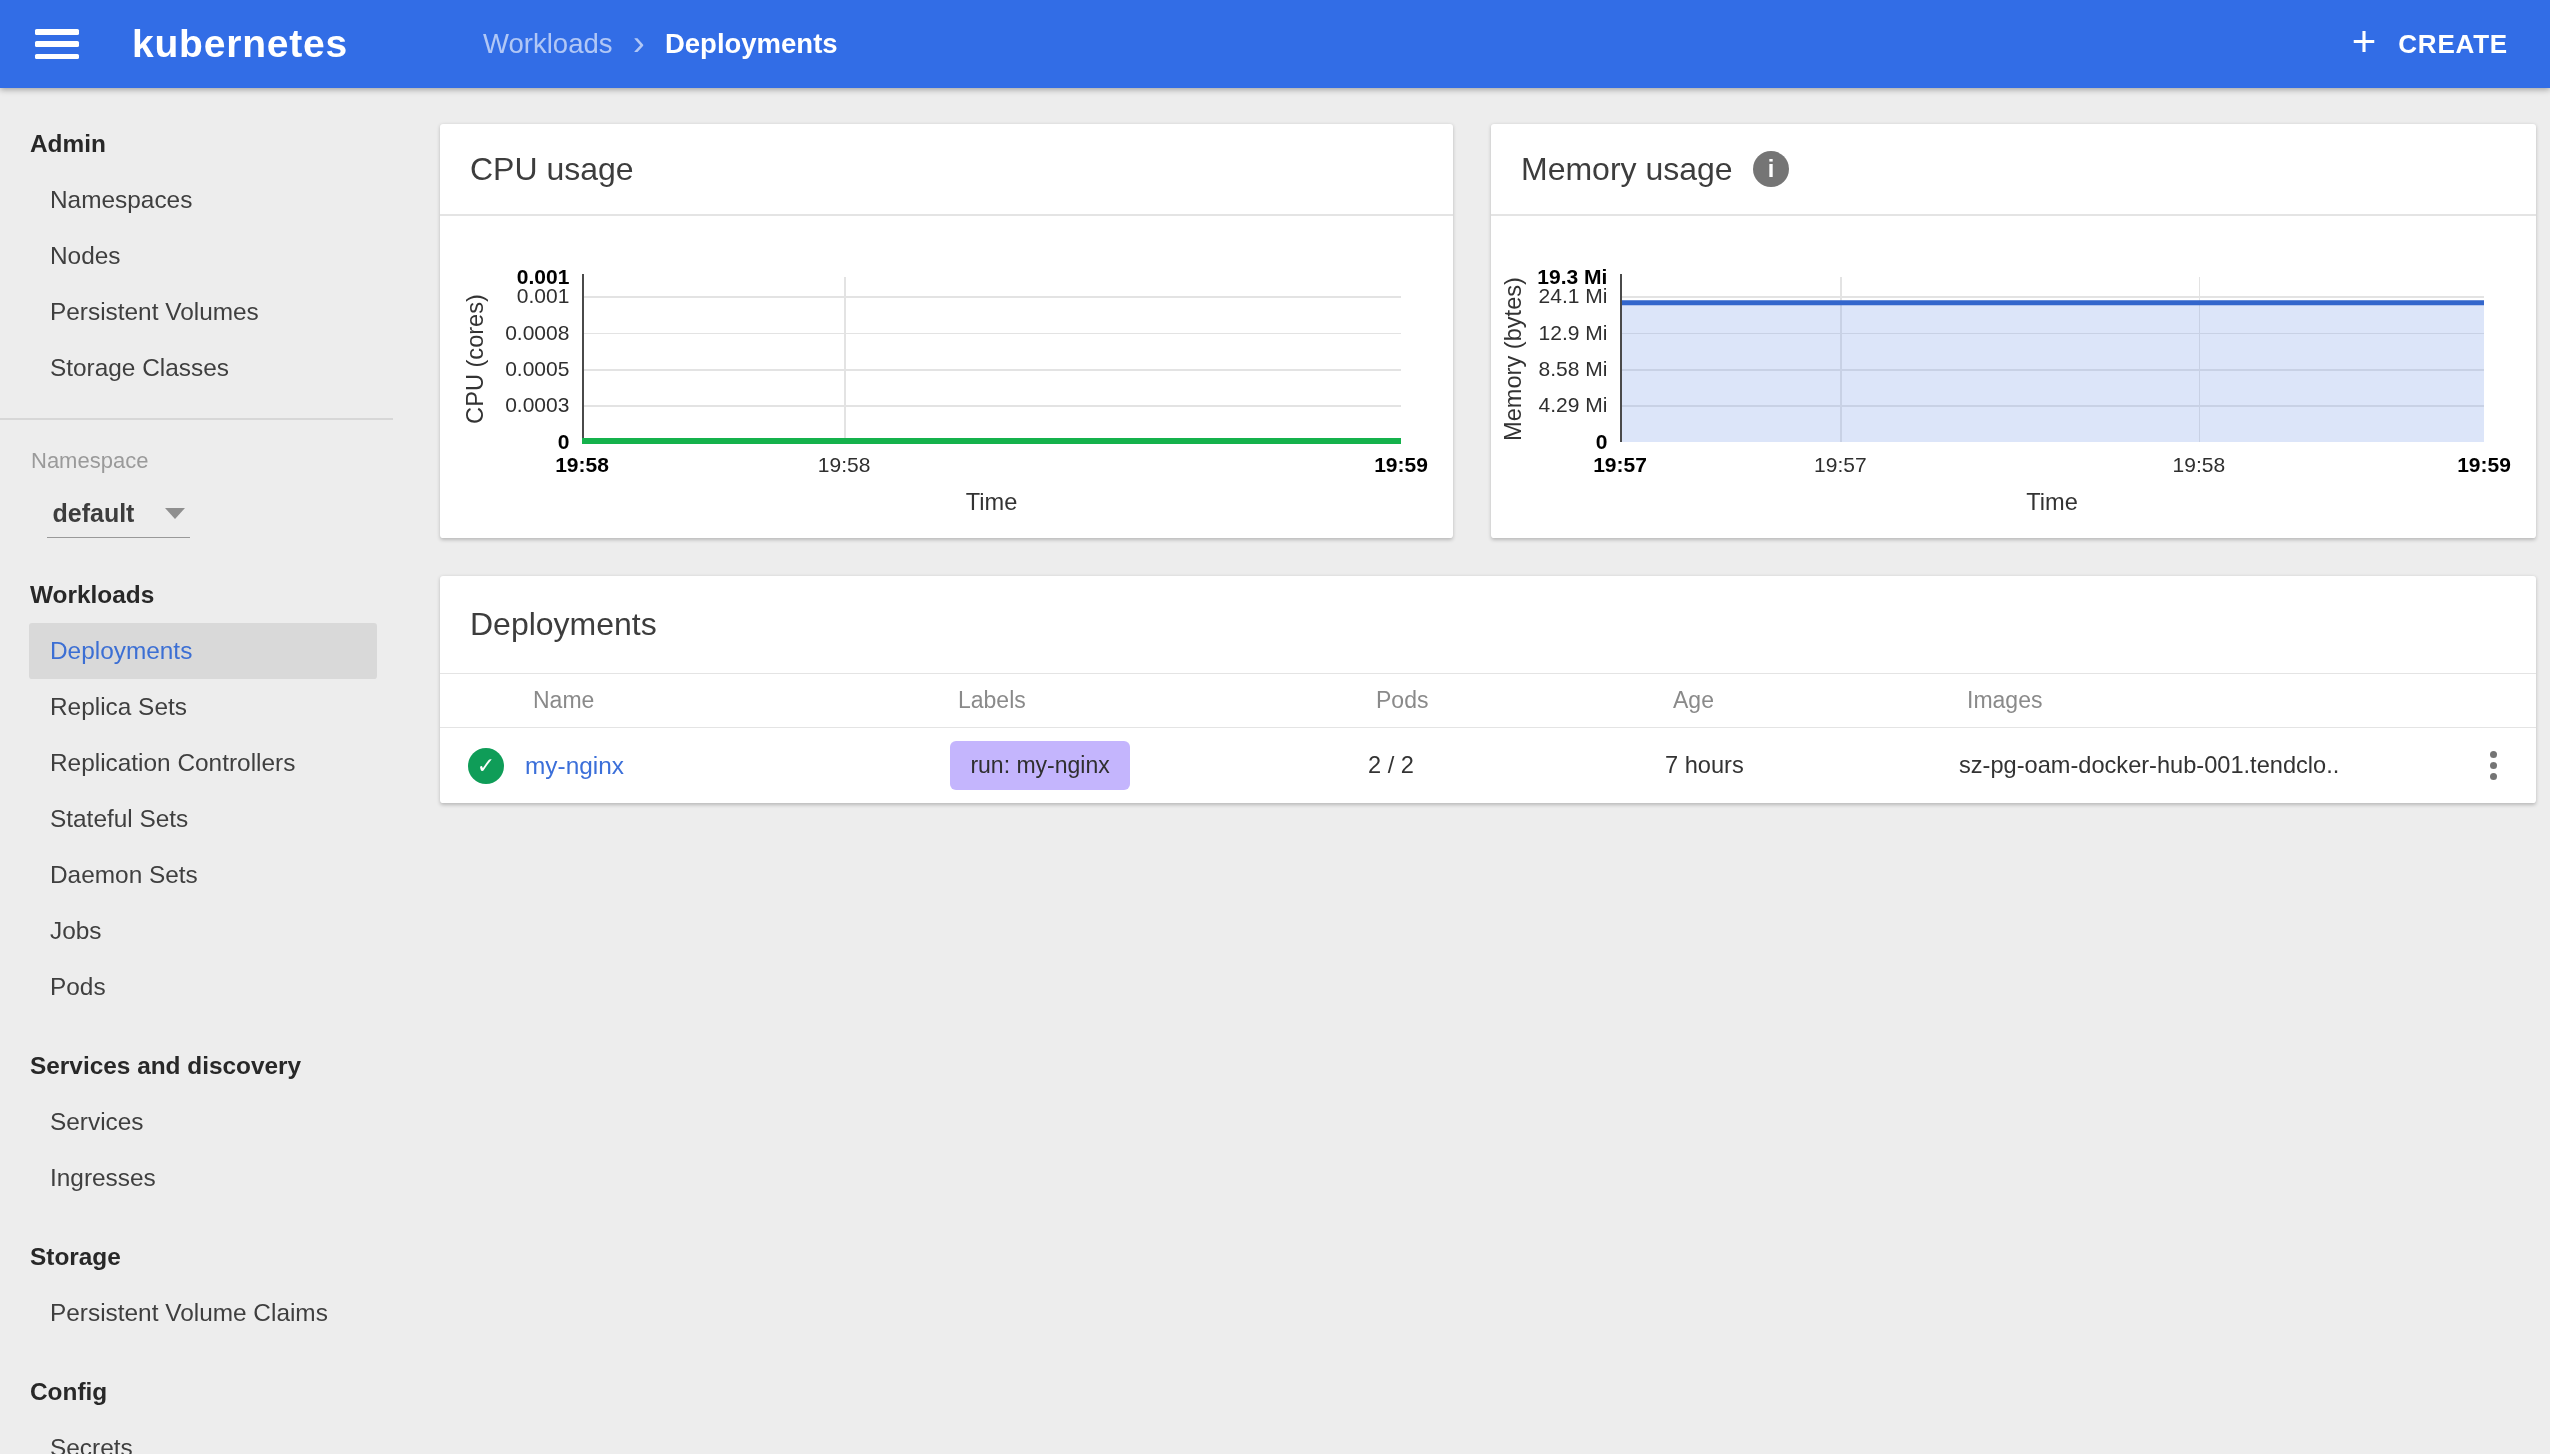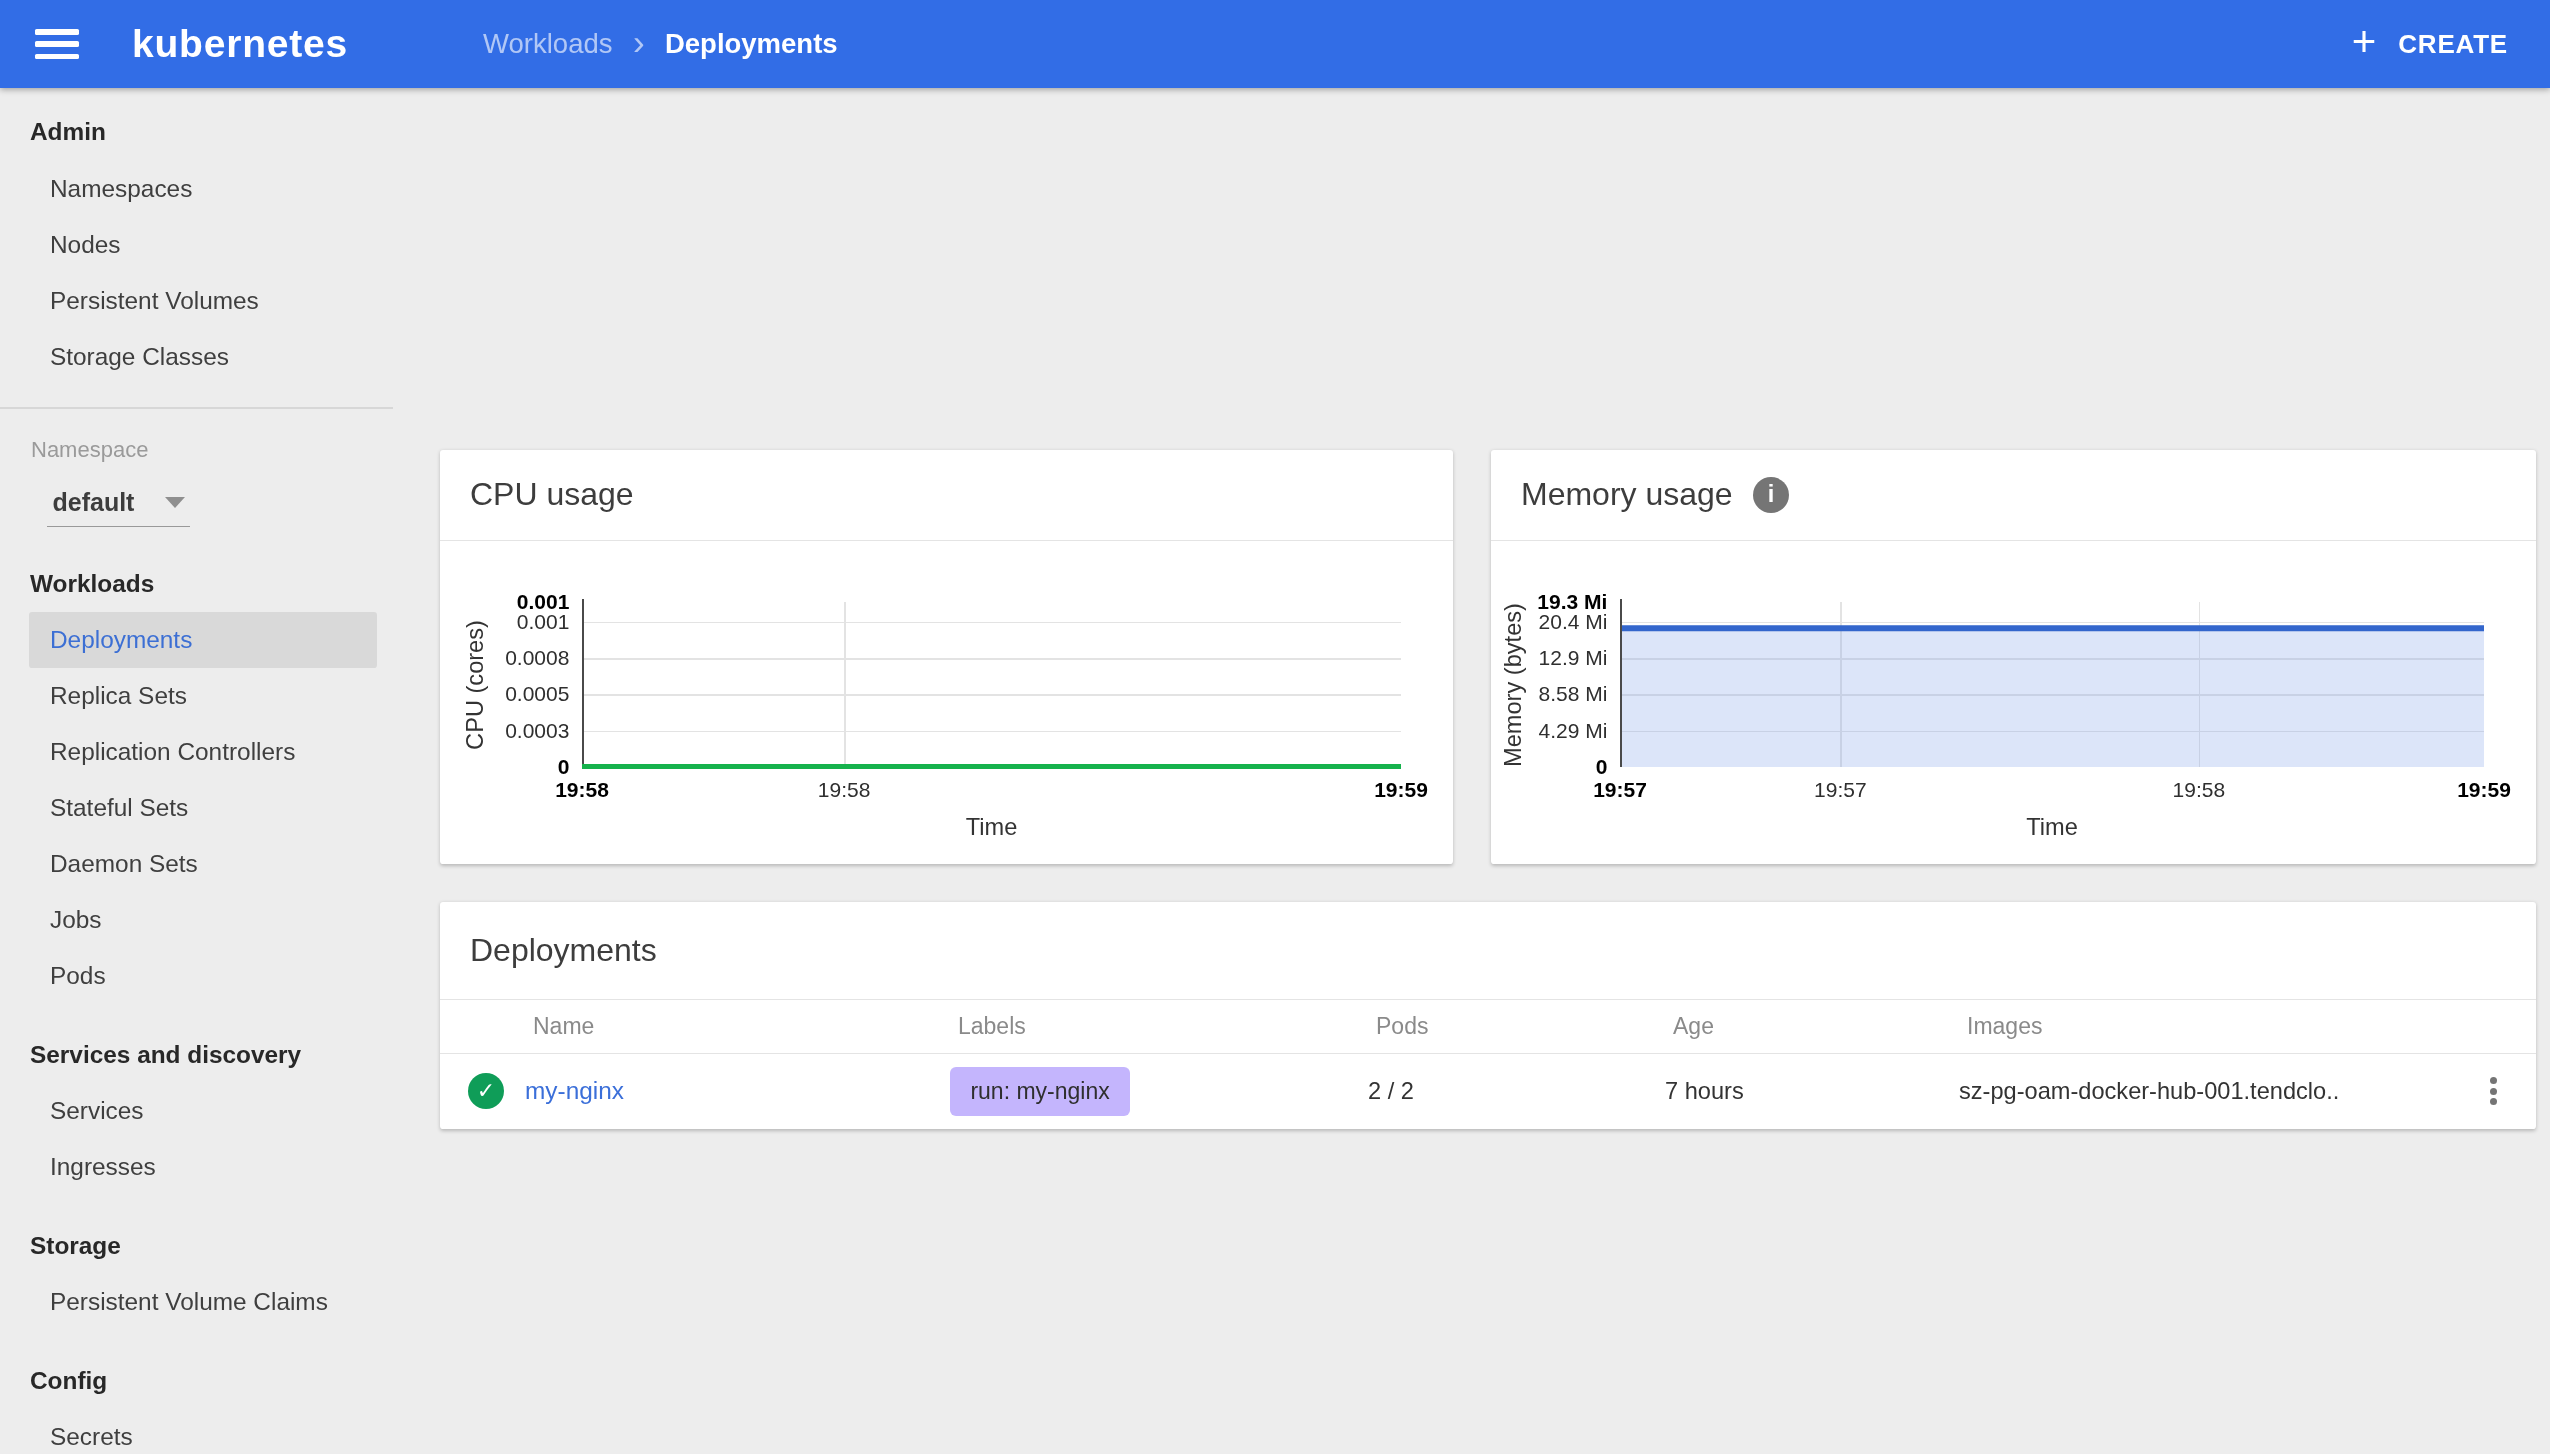--- a/index.html
+++ b/index.html
@@ -18,21 +18,21 @@
   .breadcrumb { display:flex; align-items:center; margin-left:135px; font-size:27.5px; }
   .crumb-parent { color:rgba(255,255,255,0.62); cursor:pointer; }
   .crumb-sep { color:rgba(255,255,255,0.62); font-size:35px; margin:0 20.4px; line-height:1; padding-bottom:4.7px;}
   .crumb-current { color:#fff; font-weight:700; }
   .spacer { flex:1; }
   .create-btn { display:flex; align-items:center; cursor:pointer; }
   .create-plus { font-size:42px; font-weight:300; line-height:1; margin-right:22px; padding-bottom:3.1px;}
   .create-label { font-size:26px; font-weight:600; letter-spacing:0.8px; }
 
   
-  .shell { display:flex; height:1366px;align-items:center; }
+  .shell { display:flex; height:1366px; }
 
   
   .sidebar { width:393px; flex:none; background:#ededed; overflow:hidden; }
   .nav-title { margin-top:22px; height:57px; display:flex; align-items:center;
     padding-left:30px; font-size:24.4px; font-weight:700; color:#282828; }
   .nav-title.first { margin-top:27px; }
   .nav-item { height:56px; display:flex; align-items:center;
     margin:0 15.7px 0 29px; padding-left:21px; border-radius:3.1px;
     font-size:24.4px; color:#3f3f3f; cursor:pointer; }
   .nav-item.selected { background:#d9d9d9; color:#3c6fd4; }
@@ -198,21 +198,21 @@
     <section class="card chart-card mem">
       <div class="card-title-row">
         <span>Memory usage</span>
         <span class="info-icon">i</span>
       </div>
       <div class="card-divider"></div>
       <div class="chart-body mem-body">
         <div class="plot">
           <span class="axis-title-y">Memory (bytes)</span>
           <span class="ytick bold" style="top:0%">19.3 Mi</span>
-          <span class="ytick" style="top:12%">20.4 Mi</span>
+          <span class="ytick" style="top:12%">24.1 Mi</span>
           <span class="ytick" style="top:34%">12.9 Mi</span>
           <span class="ytick" style="top:56%">8.58 Mi</span>
           <span class="ytick" style="top:78%">4.29 Mi</span>
           <span class="ytick bold" style="top:100%">0</span>
           <div class="gl-h" style="top:12%"></div>
           <div class="gl-h" style="top:34%"></div>
           <div class="gl-h" style="top:56%"></div>
           <div class="gl-h" style="top:78%"></div>
           <div class="gl-v" style="left:25.5%"></div>
           <div class="gl-v" style="left:67%"></div>

